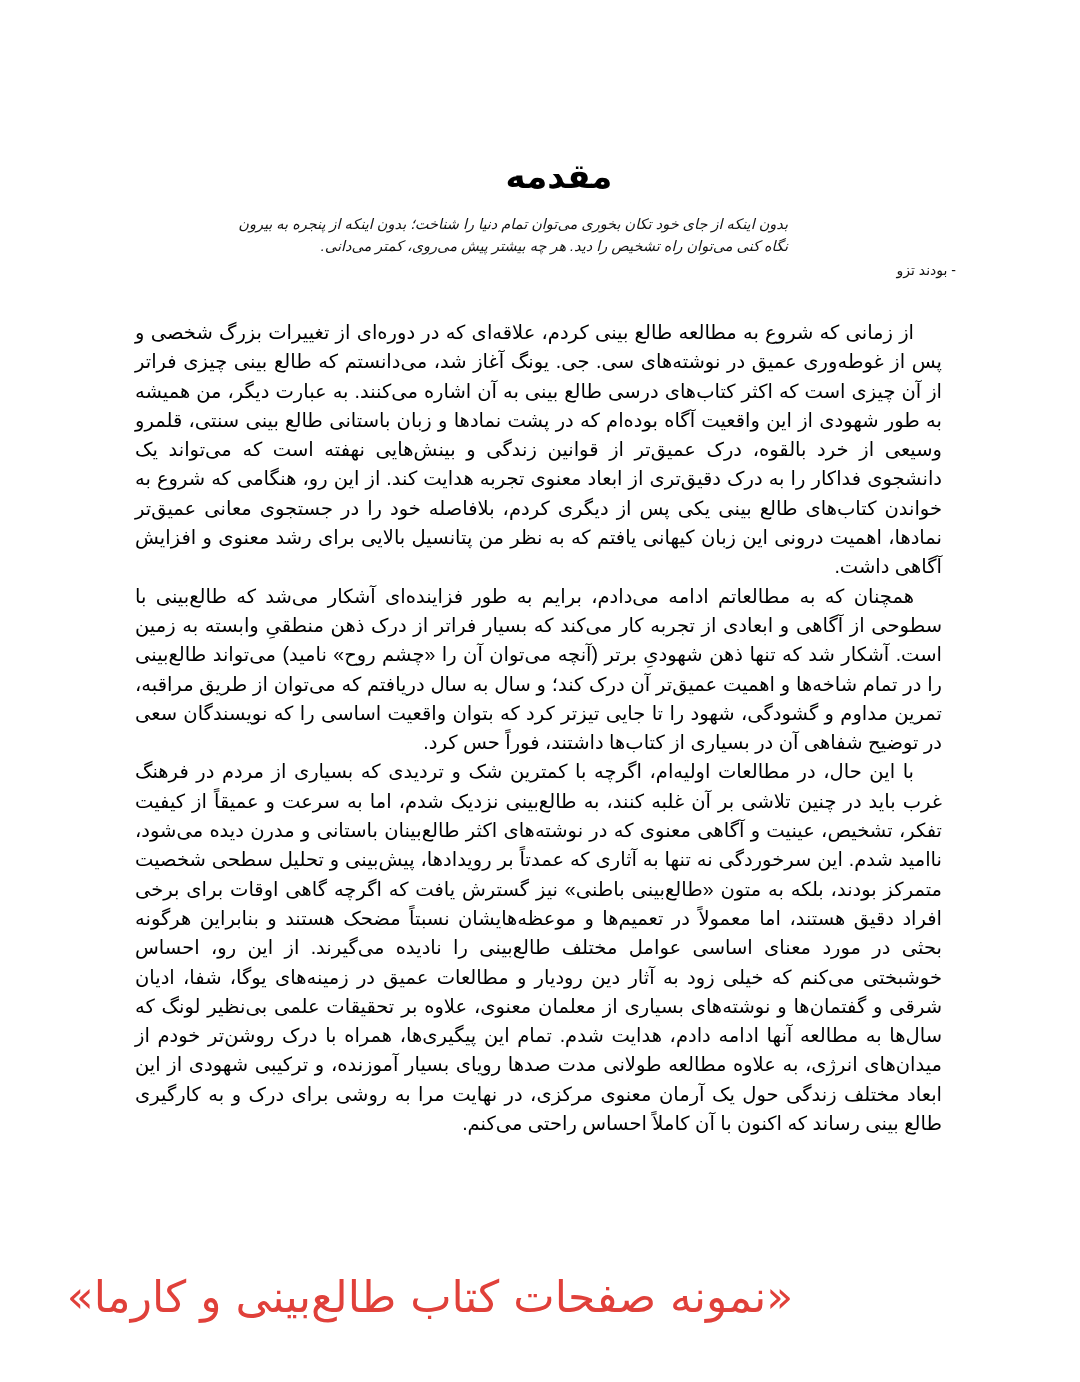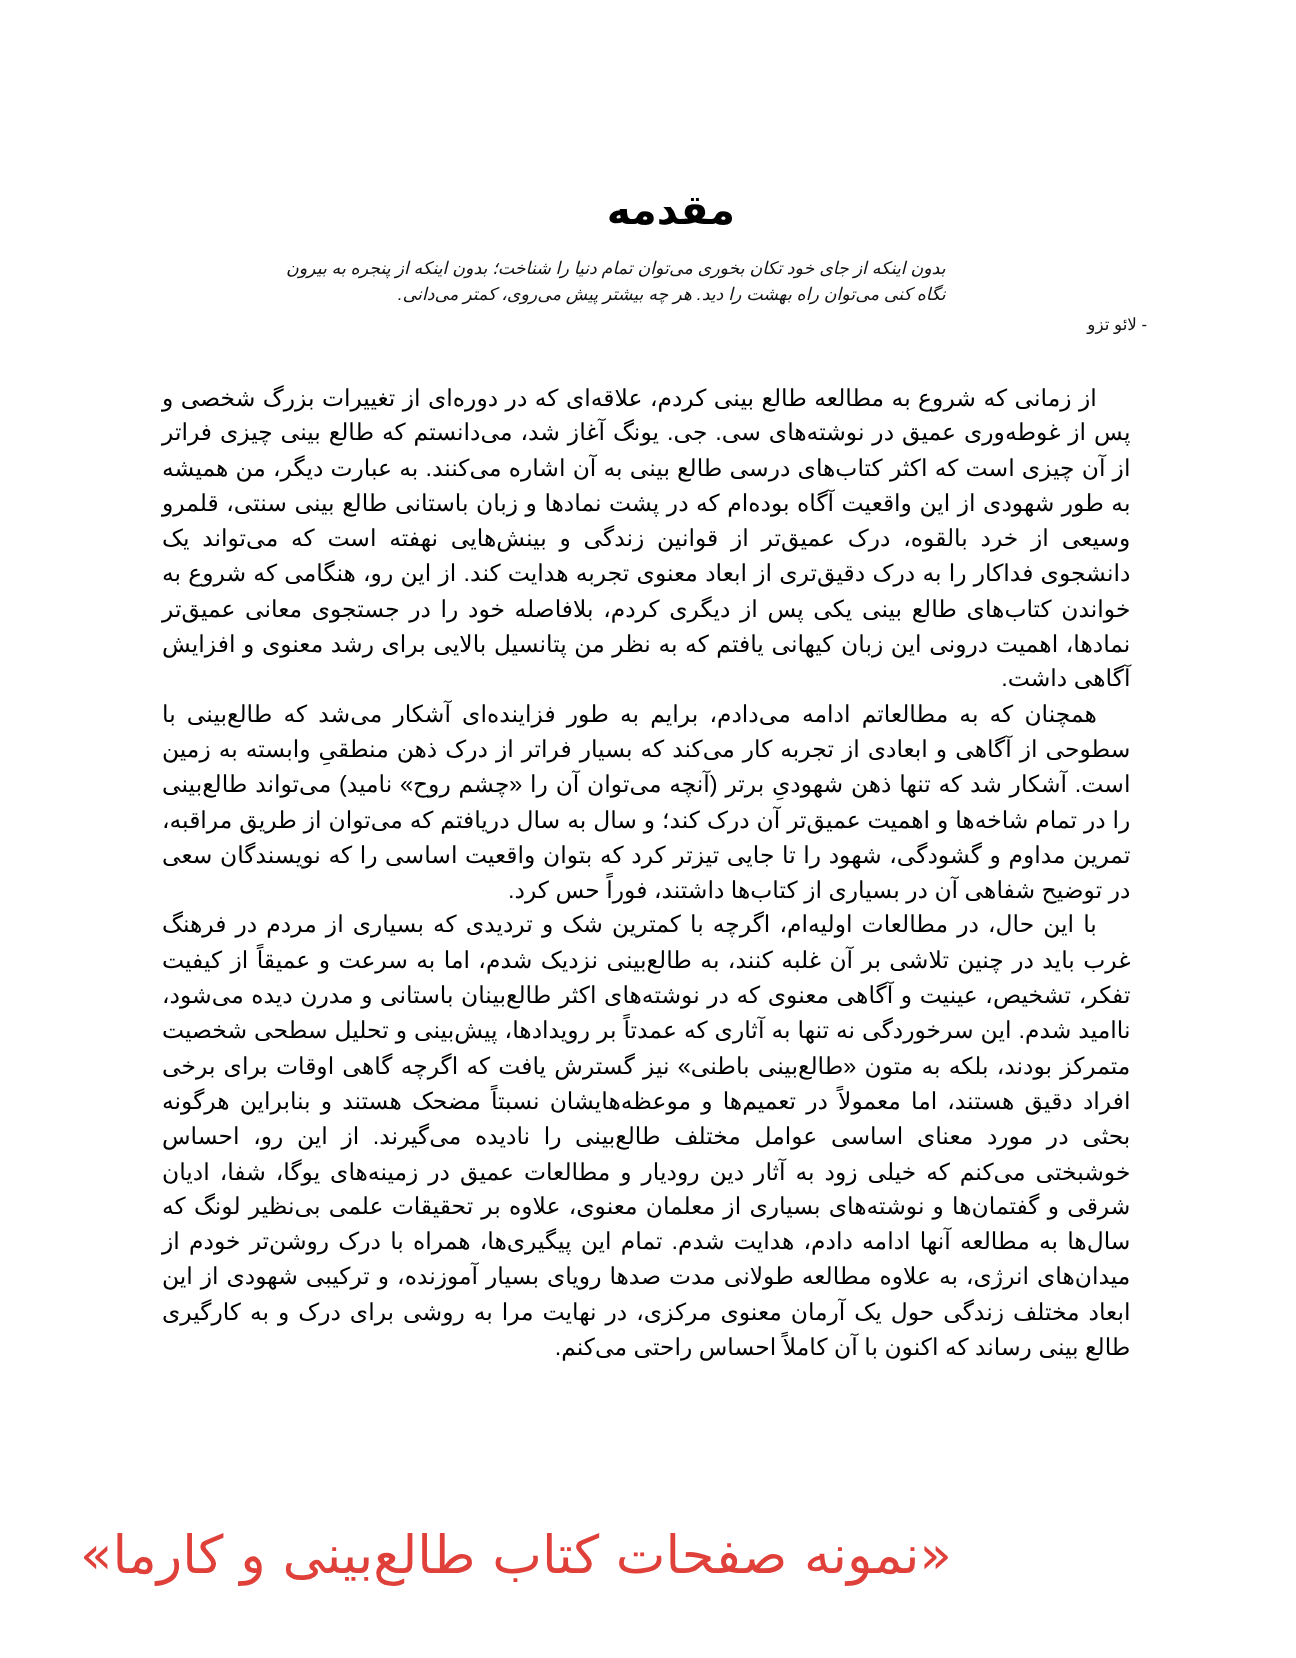--- a/index.html
+++ b/index.html
@@ -82,22 +82,22 @@
       line-height: 70px;
     }
   </style>
 </head>
 <body>
 
 <div class="page">
 
   <h1 class="title">مقدمه</h1>
 
-  <div class="epigraph">بدون اینکه از جای خود تکان بخوری می‌توان تمام دنیا را شناخت؛ بدون اینکه از پنجره به بیرون نگاه کنی می‌توان راه بهشت را دید. هر چه بیشتر پیش می‌روی، کمتر می‌دانی.</div>
-  <div class="epigraph-author">- لائو تزو</div>
+  <div class="epigraph">بدون اینکه از جای خود تکان بخوری می‌توان تمام دنیا را شناخت؛ بدون اینکه از پنجره به بیرون نگاه کنی می‌توان راه تشخیص را دید. هر چه بیشتر پیش می‌روی، کمتر می‌دانی.</div>
+  <div class="epigraph-author">- بودند تزو</div>
 
   <div class="body-text">
     <p>از زمانی که شروع به مطالعه طالع بینی کردم، علاقه‌ای که در دوره‌ای از تغییرات بزرگ شخصی و پس از غوطه‌وری عمیق در نوشته‌های سی. جی. یونگ آغاز شد، می‌دانستم که طالع بینی چیزی فراتر از آن چیزی است که اکثر کتاب‌های درسی طالع بینی به آن اشاره می‌کنند. به عبارت دیگر، من همیشه به طور شهودی از این واقعیت آگاه بوده‌ام که در پشت نمادها و زبان باستانی طالع بینی سنتی، قلمرو وسیعی از خرد بالقوه، درک عمیق‌تر از قوانین زندگی و بینش‌هایی نهفته است که می‌تواند یک دانشجوی فداکار را به درک دقیق‌تری از ابعاد معنوی تجربه هدایت کند. از این رو، هنگامی که شروع به خواندن کتاب‌های طالع بینی یکی پس از دیگری کردم، بلافاصله خود را در جستجوی معانی عمیق‌تر نمادها، اهمیت درونی این زبان کیهانی یافتم که به نظر من پتانسیل بالایی برای رشد معنوی و افزایش آگاهی داشت.</p>
     <p>همچنان که به مطالعاتم ادامه می‌دادم، برایم به طور فزاینده‌ای آشکار می‌شد که طالع‌بینی با سطوحی از آگاهی و ابعادی از تجربه کار می‌کند که بسیار فراتر از درک ذهن منطقیِ وابسته به زمین است. آشکار شد که تنها ذهن شهودیِ برتر (آنچه می‌توان آن را «چشم روح» نامید) می‌تواند طالع‌بینی را در تمام شاخه‌ها و اهمیت عمیق‌تر آن درک کند؛ و سال به سال دریافتم که می‌توان از طریق مراقبه، تمرین مداوم و گشودگی، شهود را تا جایی تیزتر کرد که بتوان واقعیت اساسی را که نویسندگان سعی در توضیح شفاهی آن در بسیاری از کتاب‌ها داشتند، فوراً حس کرد.</p>
     <p>با این حال، در مطالعات اولیه‌ام، اگرچه با کمترین شک و تردیدی که بسیاری از مردم در فرهنگ غرب باید در چنین تلاشی بر آن غلبه کنند، به طالع‌بینی نزدیک شدم، اما به سرعت و عمیقاً از کیفیت تفکر، تشخیص، عینیت و آگاهی معنوی که در نوشته‌های اکثر طالع‌بینان باستانی و مدرن دیده می‌شود، ناامید شدم. این سرخوردگی نه تنها به آثاری که عمدتاً بر رویدادها، پیش‌بینی و تحلیل سطحی شخصیت متمرکز بودند، بلکه به متون «طالع‌بینی باطنی» نیز گسترش یافت که اگرچه گاهی اوقات برای برخی افراد دقیق هستند، اما معمولاً در تعمیم‌ها و موعظه‌هایشان نسبتاً مضحک هستند و بنابراین هرگونه بحثی در مورد معنای اساسی عوامل مختلف طالع‌بینی را نادیده می‌گیرند. از این رو، احساس خوشبختی می‌کنم که خیلی زود به آثار دین رودیار و مطالعات عمیق در زمینه‌های یوگا، شفا، ادیان شرقی و گفتمان‌ها و نوشته‌های بسیاری از معلمان معنوی، علاوه بر تحقیقات علمی بی‌نظیر لونگ که سال‌ها به مطالعه آنها ادامه دادم، هدایت شدم. تمام این پیگیری‌ها، همراه با درک روشن‌تر خودم از میدان‌های انرژی، به علاوه مطالعه طولانی مدت صدها رویای بسیار آموزنده، و ترکیبی شهودی از این ابعاد مختلف زندگی حول یک آرمان معنوی مرکزی، در نهایت مرا به روشی برای درک و به کارگیری طالع بینی رساند که اکنون با آن کاملاً احساس راحتی می‌کنم.</p>
   </div>
 
   <div class="footer-caption">«نمونه صفحات کتاب طالع‌بینی و کارما»</div>
 
 </div>

